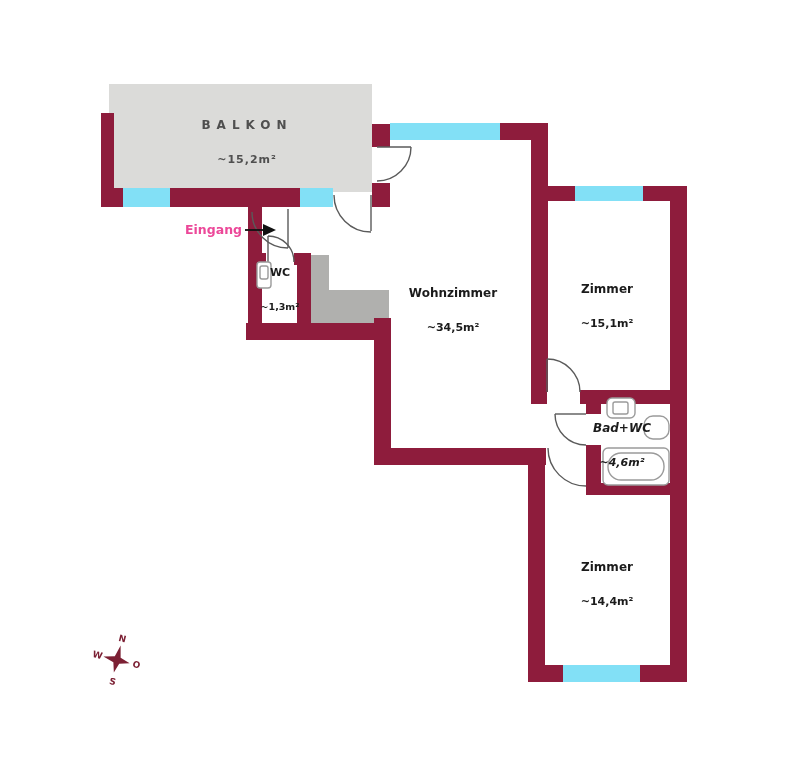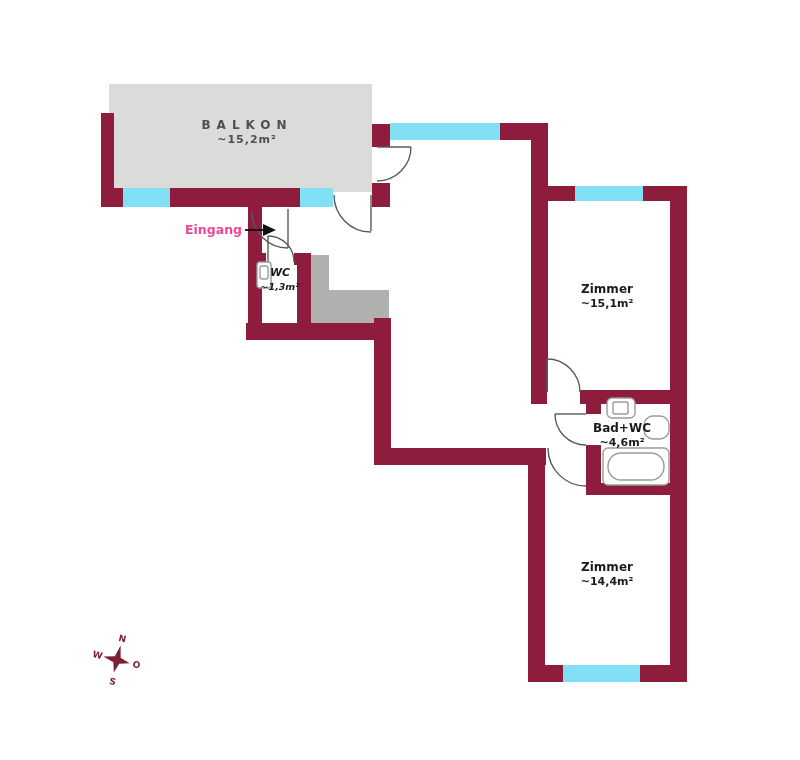--- a/index.html
+++ b/index.html
@@ -11,21 +11,21 @@
   .balcony{background:var(--balcony-floor,#dbdbd9);}
   .stairs{background:var(--stair-block,#b0b0ae);}
   .wall{position:absolute;background:var(--wall,#8e1c3c);}
   .window{position:absolute;background:var(--window,#82e0f6);}
   .overlay{position:absolute;left:0;top:0;pointer-events:none;}
   .room-label{
     position:absolute;transform:translateX(-50%);text-align:center;
     color:var(--text-dark,#1b1b1b);font-weight:bold;line-height:1.35;white-space:nowrap;
   }
   .room-label .rname{display:block;font-size:12px;}
-  .room-label .rarea{display:block;font-size:11px;}
+  .room-label .rarea{display:block;font-size:11px;margin-top:20px;}
   .balcony-label{color:var(--text-gray,#4f4f4f);}
   .balcony-label .rname{letter-spacing:6px;font-size:12px;}
   .balcony-label .rarea{letter-spacing:1px;}
   .wc-label .rname{font-size:11px;}
   .wc-label .rarea{font-size:9.5px;}
   .entrance-label{
     position:absolute;left:184px;top:222px;width:58px;text-align:right;
     font-size:12.5px;font-weight:bold;color:#ec4899;
   }
   .door{stroke:var(--door-stroke,#5a5a5a);stroke-width:1.4;fill:none;}
@@ -143,32 +143,36 @@
       <text class="compass-letter" x="1" y="25">S</text>
       <text class="compass-letter" x="-20" y="3">W</text>
     </g>
   </svg>
 
   <div class="room-label balcony-label" style="left:247px;top:117px;">
     <span class="rname">BALKON</span>
     <span class="rarea">~15,2m²</span>
   </div>
 
-  <div class="room-label wc-label" style="left:280px;top:266px;font-style:italic;">
+  <div class="room-label wc-label" style="left:280px;top:266px;">
     <span class="rname">WC</span>
     <span class="rarea">~1,3m²</span>
   </div>
 
+  <div class="room-label" style="left:453px;top:285px;">
+    <span class="rname">Wohnzimmer</span>
+    <span class="rarea">~34,5m²</span>
+  </div>
 
   <div class="room-label" style="left:607px;top:281px;">
     <span class="rname">Zimmer</span>
     <span class="rarea">~15,1m²</span>
   </div>
 
-  <div class="room-label" style="left:622px;top:420px;">
+  <div class="room-label" style="left:622px;top:420px;font-style:italic;">
     <span class="rname">Bad+WC</span>
     <span class="rarea">~4,6m²</span>
   </div>
 
   <div class="room-label" style="left:607px;top:559px;">
     <span class="rname">Zimmer</span>
     <span class="rarea">~14,4m²</span>
   </div>
 
   <div class="entrance-label">Eingang</div>

